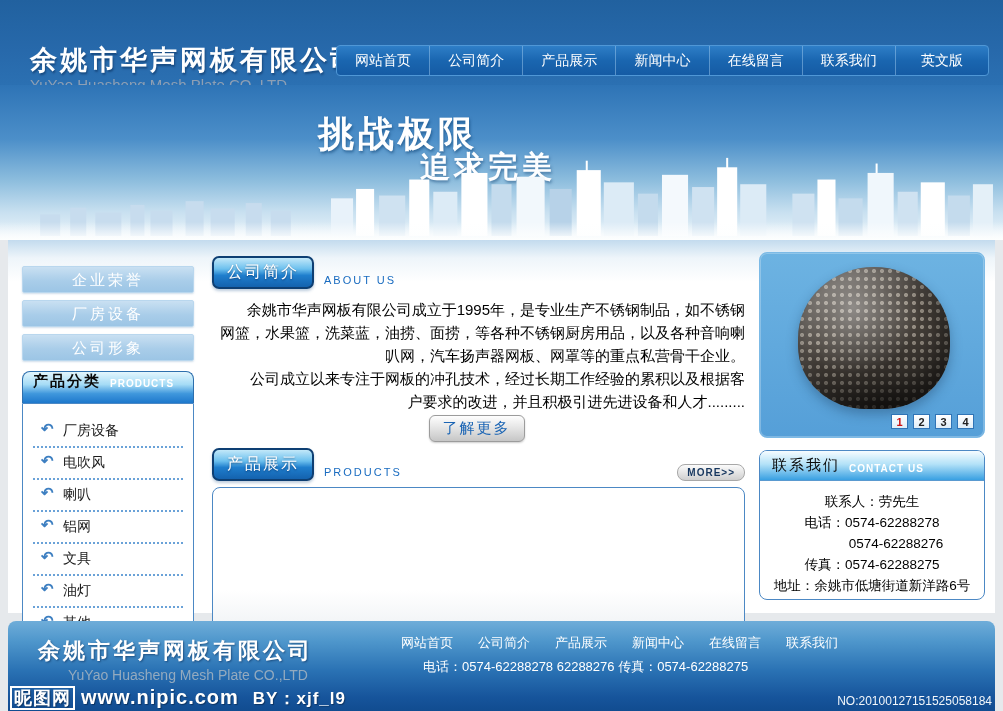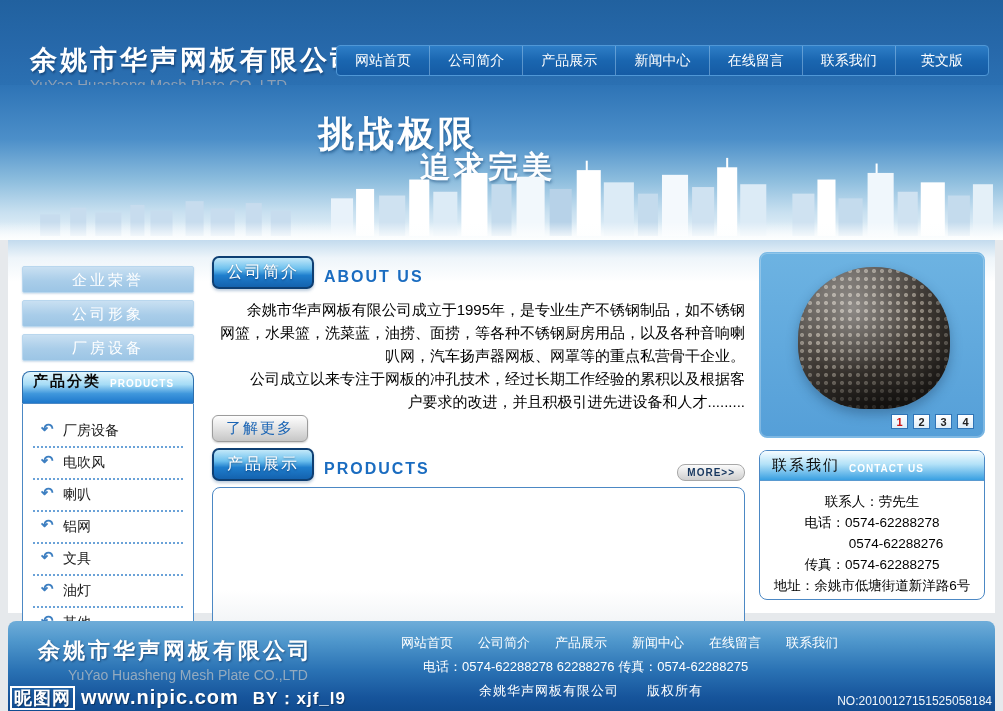--- a/index.html
+++ b/index.html
@@ -56,29 +56,29 @@
   .cat-item { position:relative; padding:6px 2px 6px 30px; font-size:14px; color:#1b1b1b;
     border-bottom:2px dotted #6aa2d8; cursor:pointer; }
   .cat-icon { position:absolute; left:8px; top:4px; color:#3d7fc1; font-size:15px; font-weight:bold; }
 
   
   .sec-head { display:flex; align-items:flex-end; }
   .tab-btn { background:linear-gradient(180deg,#c2e8f9 0%, #6cc0ee 38%, #1f7ecd 60%, #1462ae 100%);
     border:2px solid #0e3f73; border-radius:7px; color:#fff; font-size:16px;
     padding:4px 13px; letter-spacing:2px; cursor:pointer;
     text-shadow:0 1px 2px rgba(0,20,60,.5); box-shadow:0 2px 3px rgba(90,130,170,.4); }
-  .sec-sub { color:#1a6cc0; font-size:16px; font-weight:bold; letter-spacing:2px;
+  .sec-sub { color:#1a6cc0; font-size:11px; font-weight:normal; letter-spacing:2px;
     margin-left:10px; padding-bottom:3px; }
   .sec-more { margin-left:auto; background:linear-gradient(180deg,#fbfbfb,#cfcfcf);
     border:1px solid #a8a8a8; border-radius:8px; padding:2px 9px; font-size:10px;
     font-weight:bold; color:#16365e; cursor:pointer; letter-spacing:1px; }
 
   .about-text { margin-top:9px; font-size:15px; line-height:23px; color:#000; }
   .about-text p { text-indent:2em;text-align:right; }
-  .more-row { text-align:left; margin:2px 4px 4px 0; }
+  .more-row { text-align:center; margin:2px 4px 4px 0; }
   .more-btn { display:inline-block; padding:3px 13px;
     background:linear-gradient(180deg,#fefefe,#e6e6e6 45%,#c6c6c6);
     border:1px solid #9c9c9c; border-radius:6px; color:#1a64b4; font-size:15px;
     letter-spacing:2px; cursor:pointer; box-shadow:0 1px 2px rgba(0,0,0,.2); }
   .prod-sec-head { margin-top:6px; }
   .prod-box { margin-top:6px; height:148px; border:1px solid #4c88c4; border-radius:8px;
     background:linear-gradient(180deg,#ffffff 70%, #eef1f4 100%); }
 
   
   .photo-box { position:relative; height:186px; border-radius:8px;
@@ -192,22 +192,22 @@
     <rect x="945" y="42" width="22" height="43" fill="#c4dbed"></rect>
     <rect x="970" y="30" width="20" height="55" fill="#e4f0f8"></rect>
   </svg>
   <div class="banner-fade"></div>
 </div>
 
 <div class="main">
 
   <div class="col-left">
     <div class="side-btn">企业荣誉</div>
+    <div class="side-btn">厂房设备</div>
     <div class="side-btn">公司形象</div>
-    <div class="side-btn">厂房设备</div>
 
     <div class="prod-panel">
       <div class="prod-head">
         <span class="prod-head-title">产品分类</span>
         <span class="prod-head-sub">PRODUCTS</span>
       </div>
       <div class="prod-list">
         <div class="cat-item">
           <span class="cat-icon">↶</span>
           <span>厂房设备</span>
@@ -295,20 +295,19 @@
     <div class="f-right">
       <div class="f-links">
         <span class="f-link">网站首页</span>
         <span class="f-link">公司简介</span>
         <span class="f-link">产品展示</span>
         <span class="f-link">新闻中心</span>
         <span class="f-link">在线留言</span>
         <span class="f-link">联系我们</span>
       </div>
       <div class="f-phone">电话：0574-62288278  62288276  传真：0574-62288275</div>
-      <div class="f-copy">余姚华声网板有限公司　　版权所有</div>
     </div>
     <div class="watermark">
       <span class="wm-site">昵图网</span><span>www.nipic.com</span><span class="wm-by">BY：xjf_l9</span>
     </div>
     <div class="serial">NO:20100127151525058184</div>
   </div>
 </div>
 
 </body></html>

